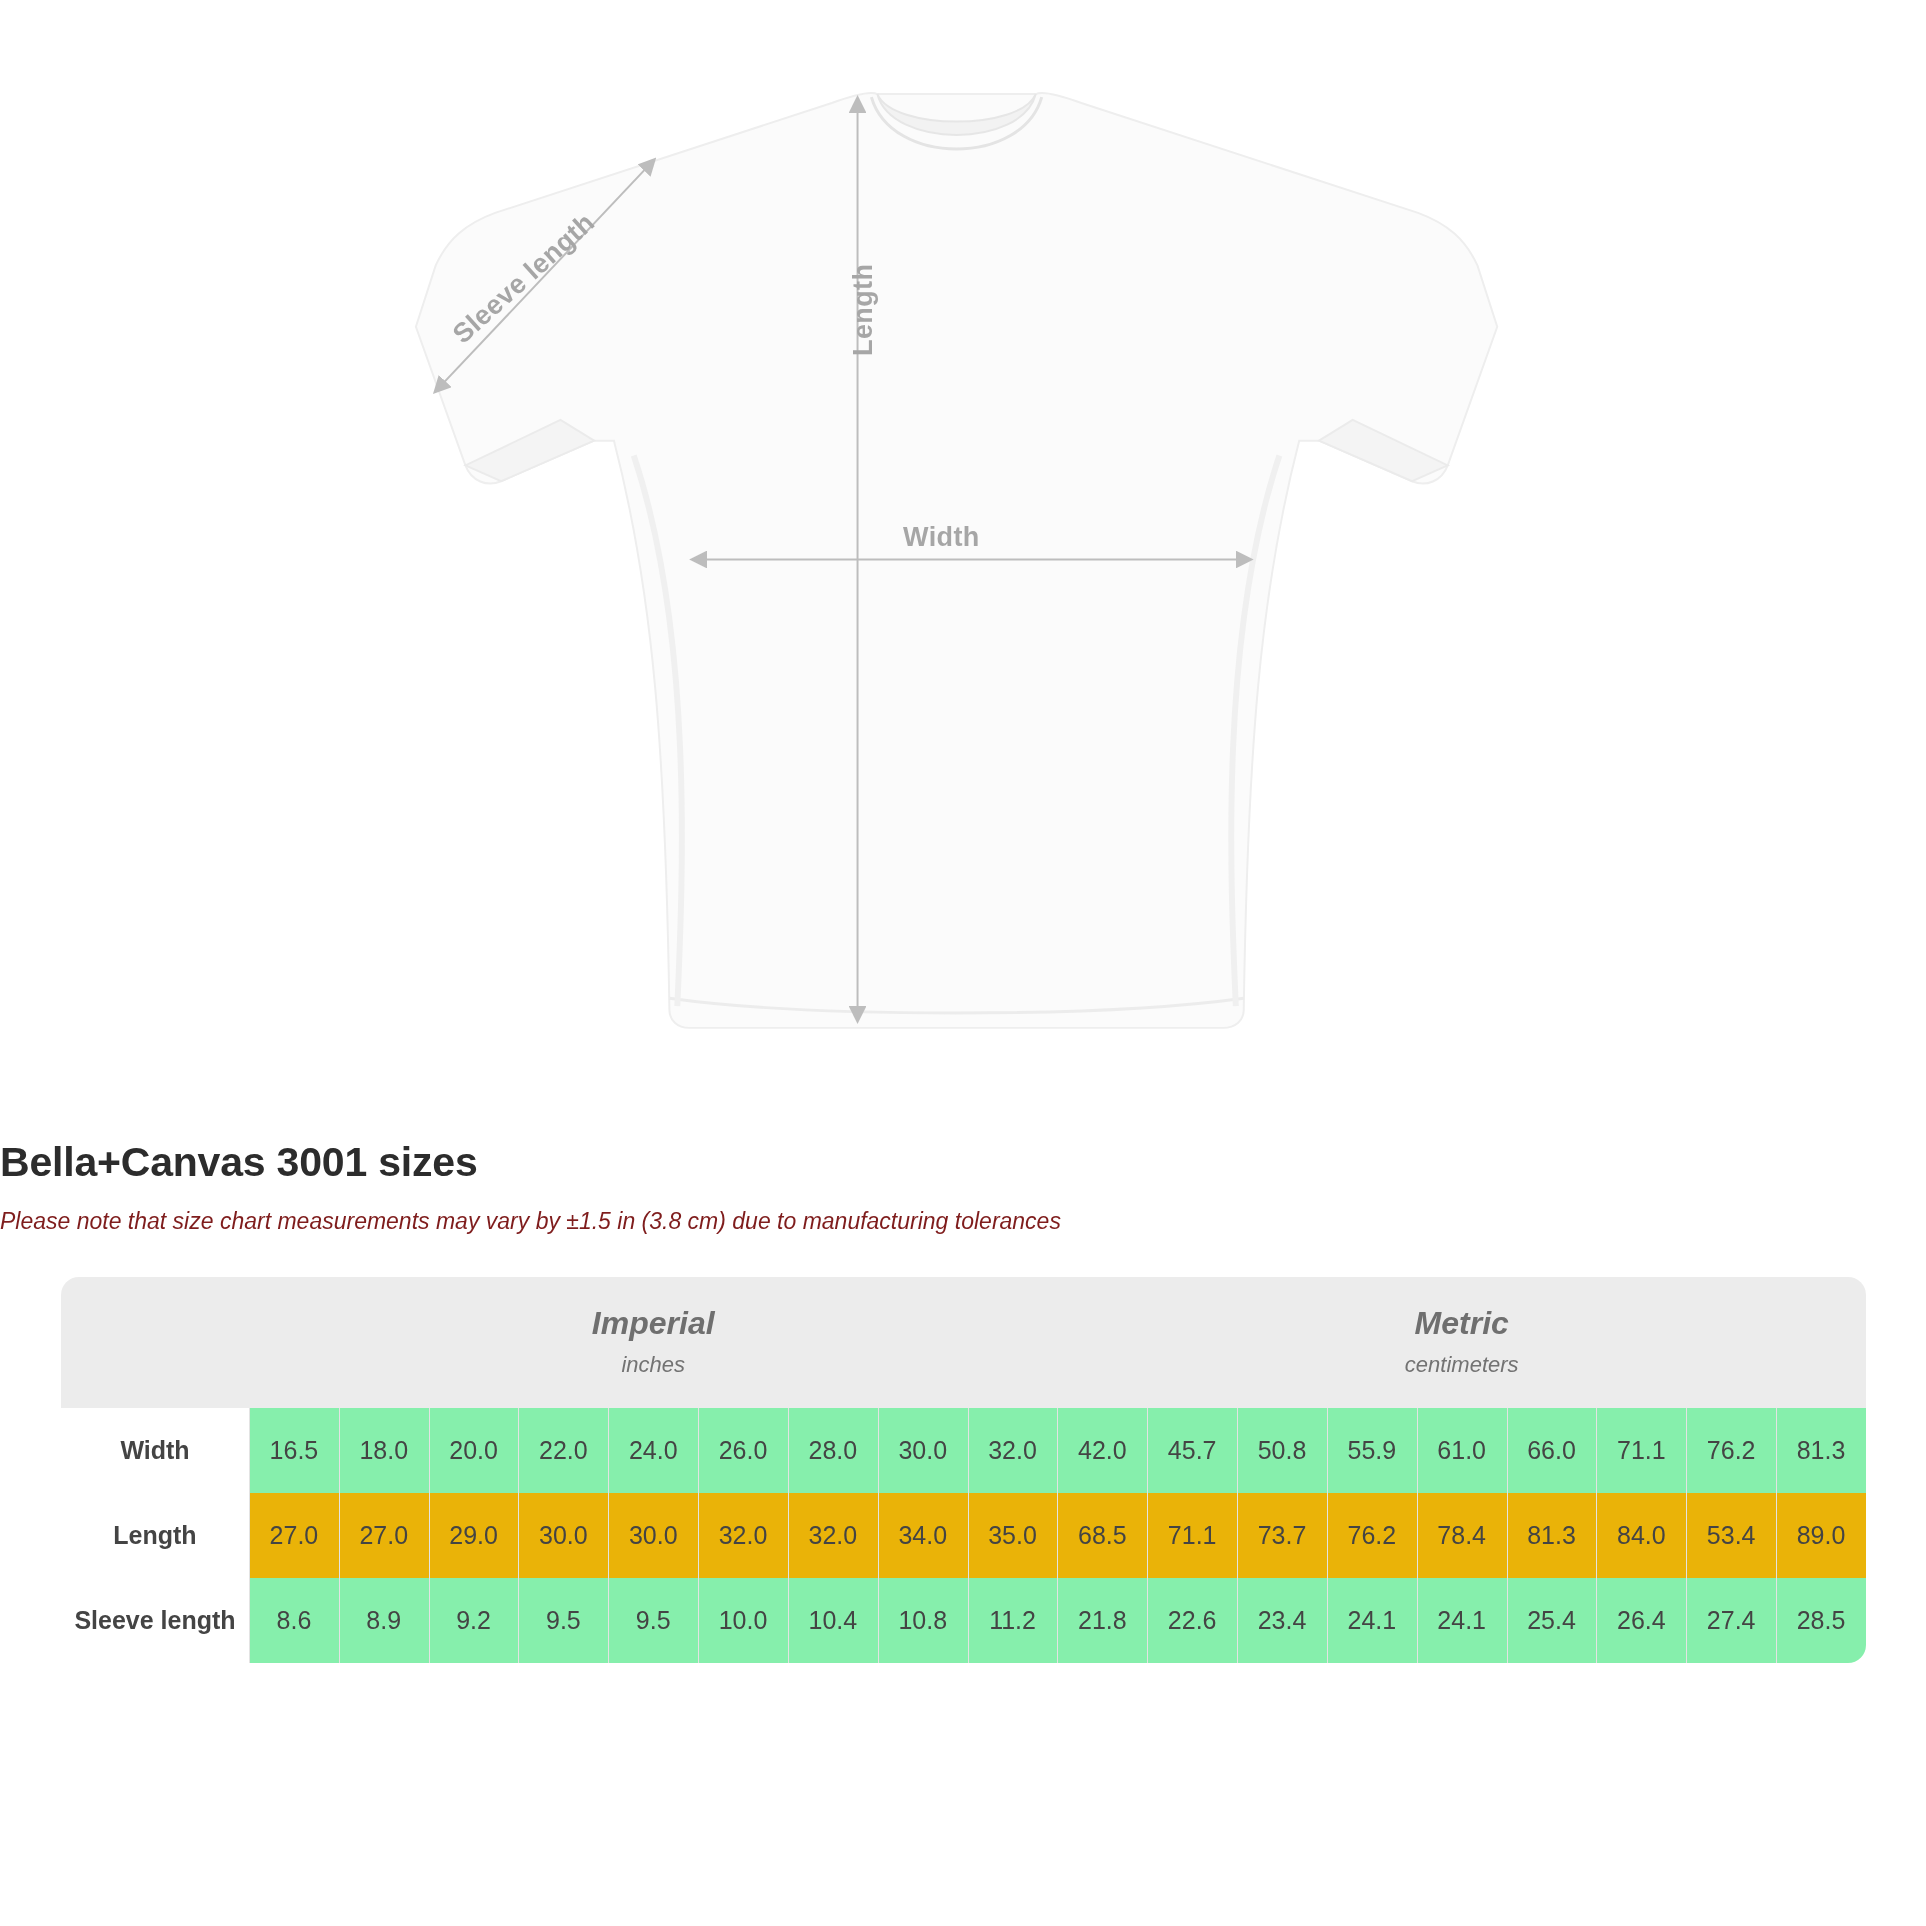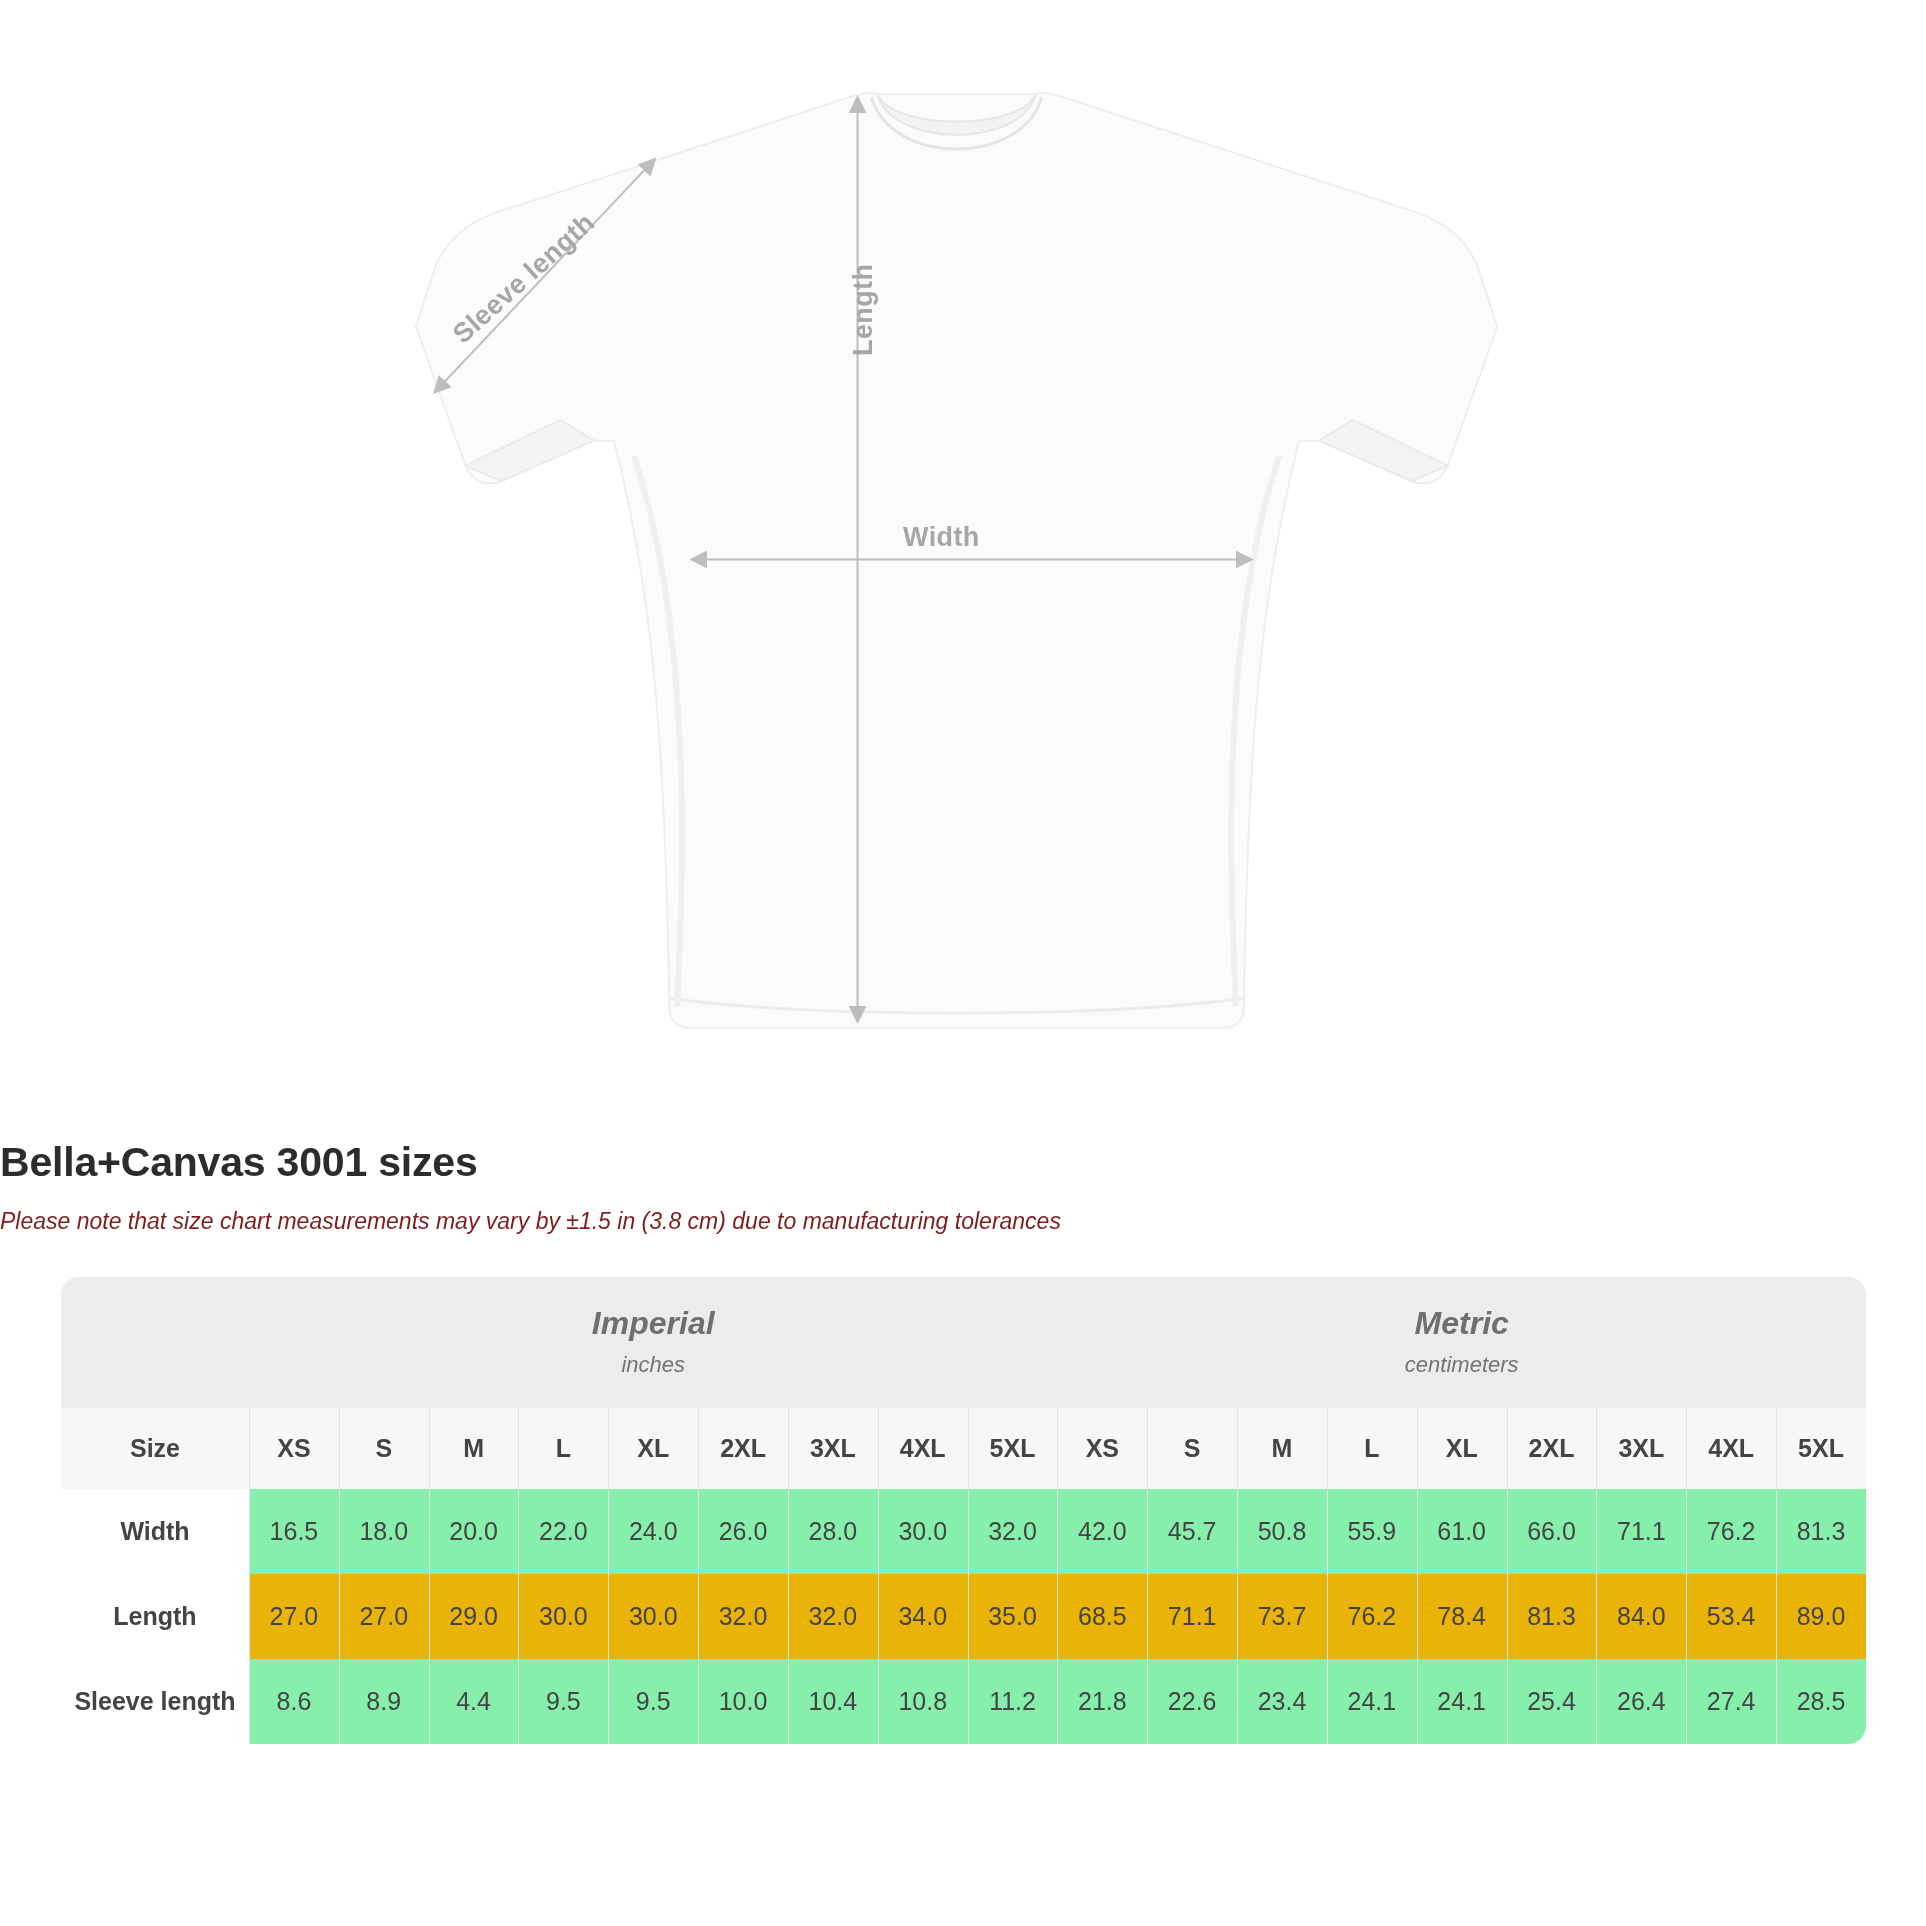--- a/index.html
+++ b/index.html
@@ -225,41 +225,20 @@
           <td colspan="9">
             <span class="unit-system">Imperial</span>
             <span class="unit-sub">inches</span>
           </td>
           <td colspan="9">
             <span class="unit-system">Metric</span>
             <span class="unit-sub">centimeters</span>
           </td>
         </tr>
 
-        <tr class="head-row">
-          <td class="rowlabel col-label">Size</td>
-          <td class="cell-sep">XS</td>
-          <td class="cell-sep">S</td>
-          <td class="cell-sep">M</td>
-          <td class="cell-sep">L</td>
-          <td class="cell-sep">XL</td>
-          <td class="cell-sep">2XL</td>
-          <td class="cell-sep">3XL</td>
-          <td class="cell-sep">4XL</td>
-          <td class="cell-sep">5XL</td>
-          <td class="cell-sep">XS</td>
-          <td class="cell-sep">S</td>
-          <td class="cell-sep">M</td>
-          <td class="cell-sep">L</td>
-          <td class="cell-sep">XL</td>
-          <td class="cell-sep">2XL</td>
-          <td class="cell-sep">3XL</td>
-          <td class="cell-sep">4XL</td>
-          <td class="cell-sep">5XL</td>
-        </tr>
 
         <tr class="data-row alt">
           <td class="rowlabel col-label">Width</td>
           <td class="cell-sep">16.5</td>
           <td class="cell-sep">18.0</td>
           <td class="cell-sep">20.0</td>
           <td class="cell-sep">22.0</td>
           <td class="cell-sep">24.0</td>
           <td class="cell-sep">26.0</td>
           <td class="cell-sep">28.0</td>
@@ -295,21 +274,21 @@
           <td class="cell-sep">81.3</td>
           <td class="cell-sep">84.0</td>
           <td class="cell-sep">53.4</td>
           <td class="cell-sep">89.0</td>
         </tr>
 
         <tr class="data-row alt">
           <td class="rowlabel col-label">Sleeve length</td>
           <td class="cell-sep">8.6</td>
           <td class="cell-sep">8.9</td>
-          <td class="cell-sep">4.4</td>
+          <td class="cell-sep">9.2</td>
           <td class="cell-sep">9.5</td>
           <td class="cell-sep">9.5</td>
           <td class="cell-sep">10.0</td>
           <td class="cell-sep">10.4</td>
           <td class="cell-sep">10.8</td>
           <td class="cell-sep">11.2</td>
           <td class="cell-sep">21.8</td>
           <td class="cell-sep">22.6</td>
           <td class="cell-sep">23.4</td>
           <td class="cell-sep">24.1</td>

